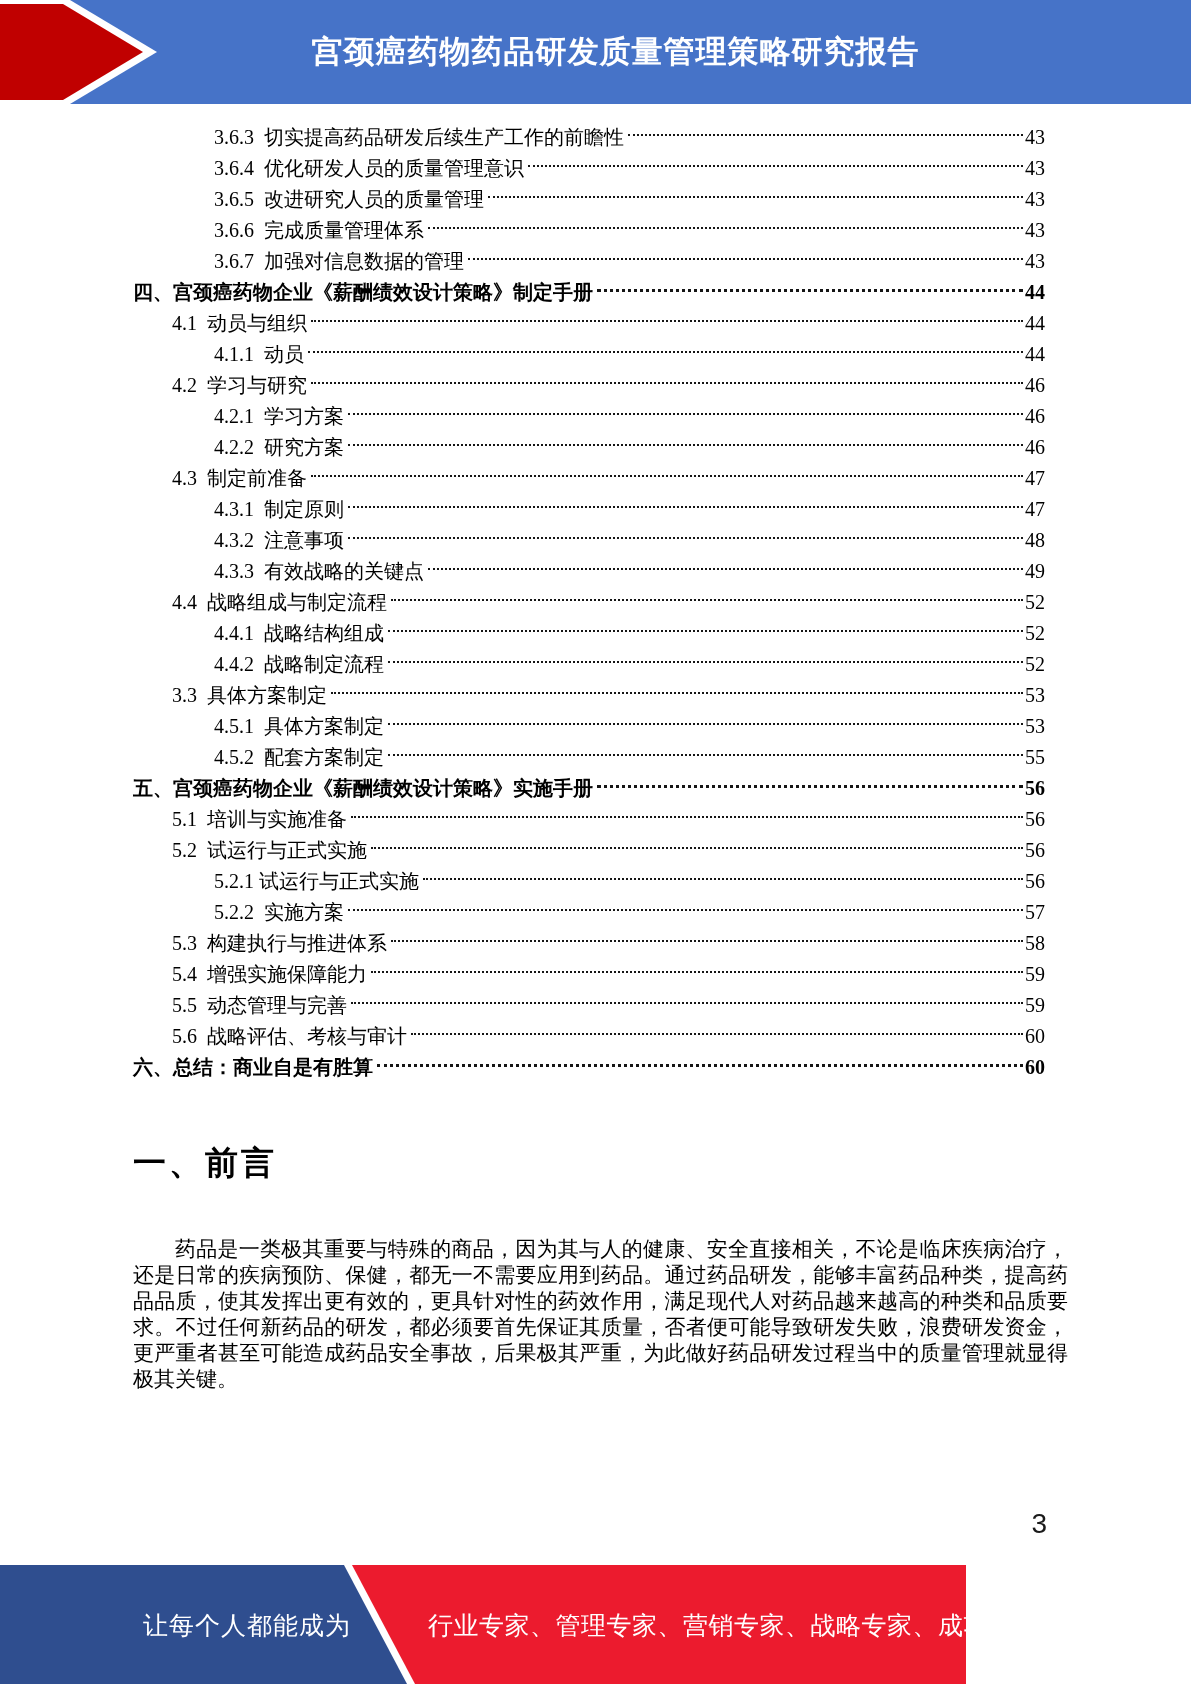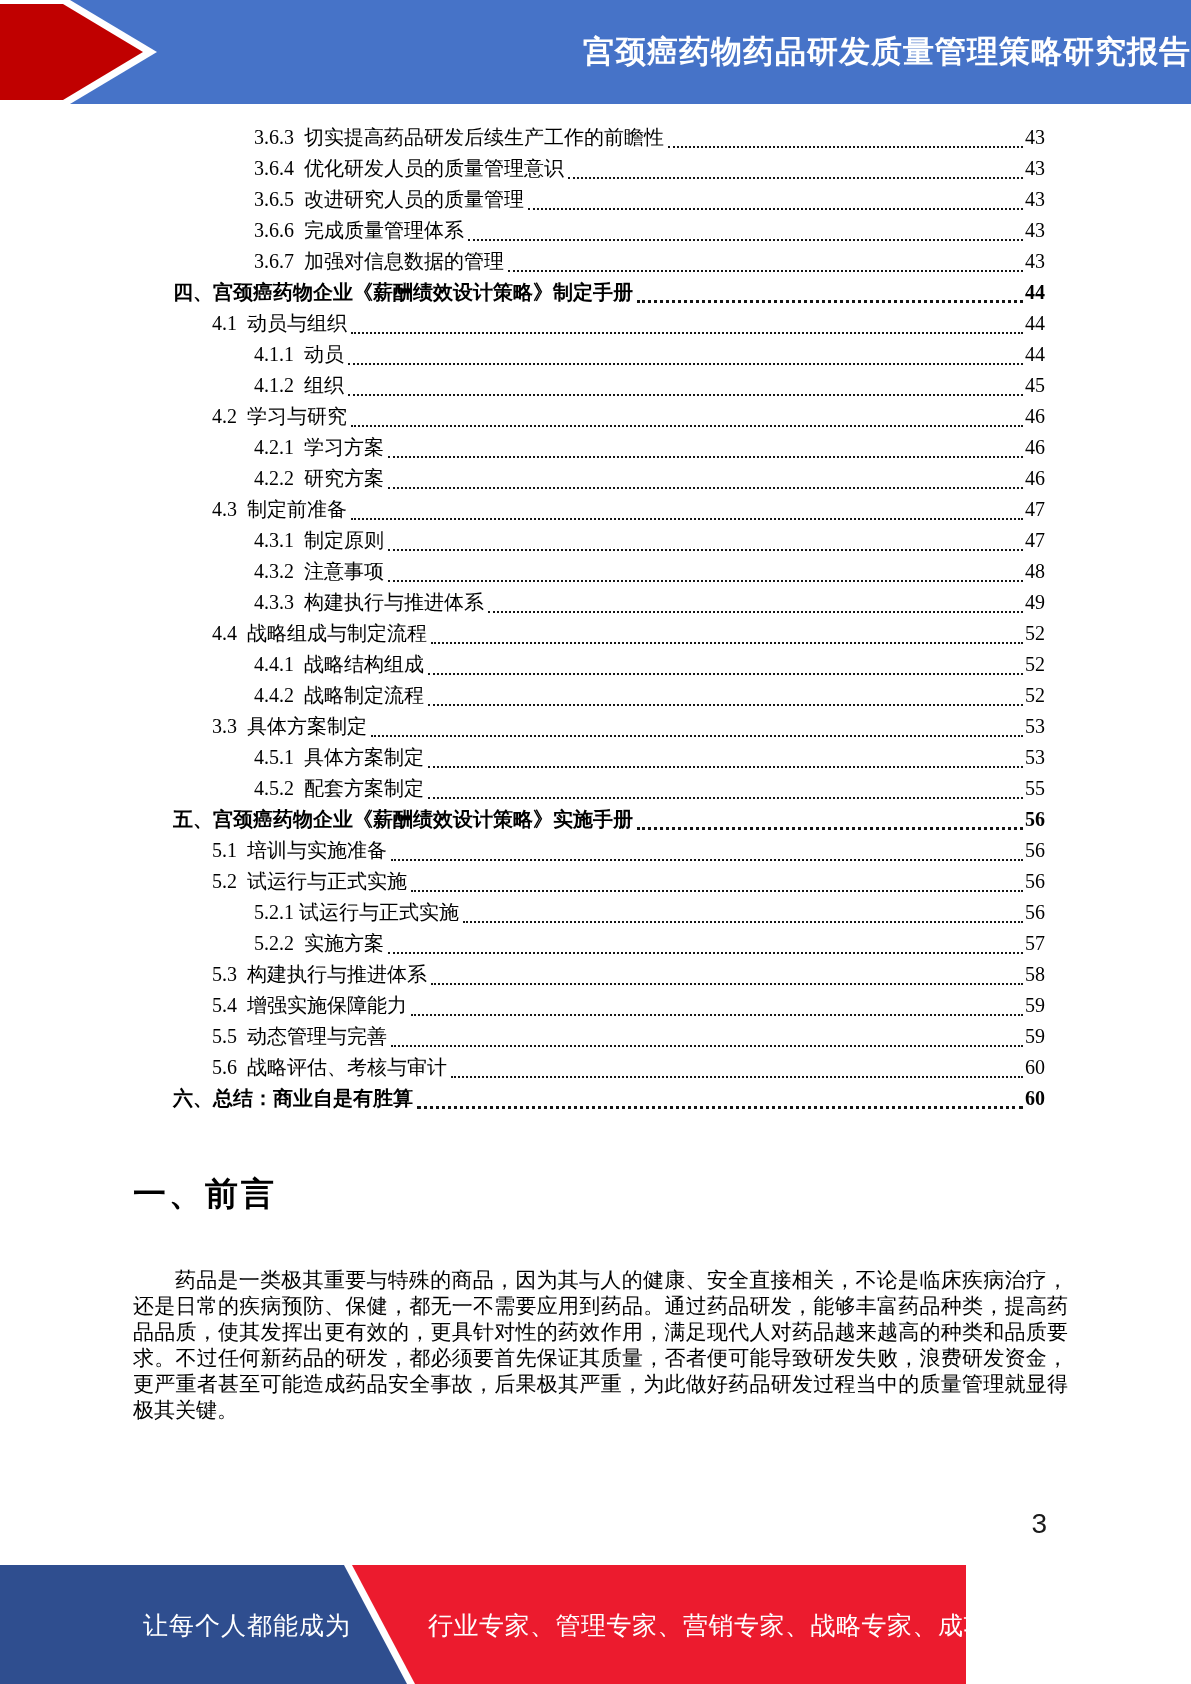--- a/index.html
+++ b/index.html
@@ -30,38 +30,37 @@
     display: flex;
     align-items: center;
   }
   .header-arrow {
     position: absolute;
     left: 0; top: 0;
     width: 160px; height: 104px;
   }
   .header-title {
     flex: 1;
-    text-align: right;
+    text-align: center;
     padding-left: 40px;
     font-family: "Liberation Sans", "DejaVu Sans", sans-serif;
     font-weight: 700;
     font-size: 31px;
     letter-spacing: 1px;
     color: #ffffff;
   }
 
   
   .toc { padding: 18px 146px 0 133px; }
   .toc-row {
     display: flex;
-    align-items: flex-end;
+    align-items: center;
     height: 31px;
     font-size: 20px;
     line-height: 31px;
-    margin-left: 40px;
   }
   .toc-row.lvl2 { padding-left: 39px; }
   .toc-row.lvl3 { padding-left: 81px; }
   .toc-row.bold { font-weight: 700; }
   .toc-label { white-space: pre; }
   .toc-dots {
     flex: 1;
     min-width: 12px;
     border-bottom: 2px dotted #151515;
     margin: 0 2px 5px 4px;
@@ -172,25 +171,20 @@
       <div class="toc-row lvl2">
       <span class="toc-label">4.1  动员与组织</span>
       <span class="toc-dots"></span>
       <span class="toc-page">44</span>
     </div>
       <div class="toc-row lvl3">
       <span class="toc-label">4.1.1  动员</span>
       <span class="toc-dots"></span>
       <span class="toc-page">44</span>
     </div>
-      <div class="toc-row lvl3">
-      <span class="toc-label">4.1.2  组织</span>
-      <span class="toc-dots"></span>
-      <span class="toc-page">45</span>
-    </div>
       <div class="toc-row lvl2">
       <span class="toc-label">4.2  学习与研究</span>
       <span class="toc-dots"></span>
       <span class="toc-page">46</span>
     </div>
       <div class="toc-row lvl3">
       <span class="toc-label">4.2.1  学习方案</span>
       <span class="toc-dots"></span>
       <span class="toc-page">46</span>
     </div>
@@ -208,21 +202,21 @@
       <span class="toc-label">4.3.1  制定原则</span>
       <span class="toc-dots"></span>
       <span class="toc-page">47</span>
     </div>
       <div class="toc-row lvl3">
       <span class="toc-label">4.3.2  注意事项</span>
       <span class="toc-dots"></span>
       <span class="toc-page">48</span>
     </div>
       <div class="toc-row lvl3">
-      <span class="toc-label">4.3.3  构建执行与推进体系</span>
+      <span class="toc-label">4.3.3  有效战略的关键点</span>
       <span class="toc-dots"></span>
       <span class="toc-page">49</span>
     </div>
       <div class="toc-row lvl2">
       <span class="toc-label">4.4  战略组成与制定流程</span>
       <span class="toc-dots"></span>
       <span class="toc-page">52</span>
     </div>
       <div class="toc-row lvl3">
       <span class="toc-label">4.4.1  战略结构组成</span>

